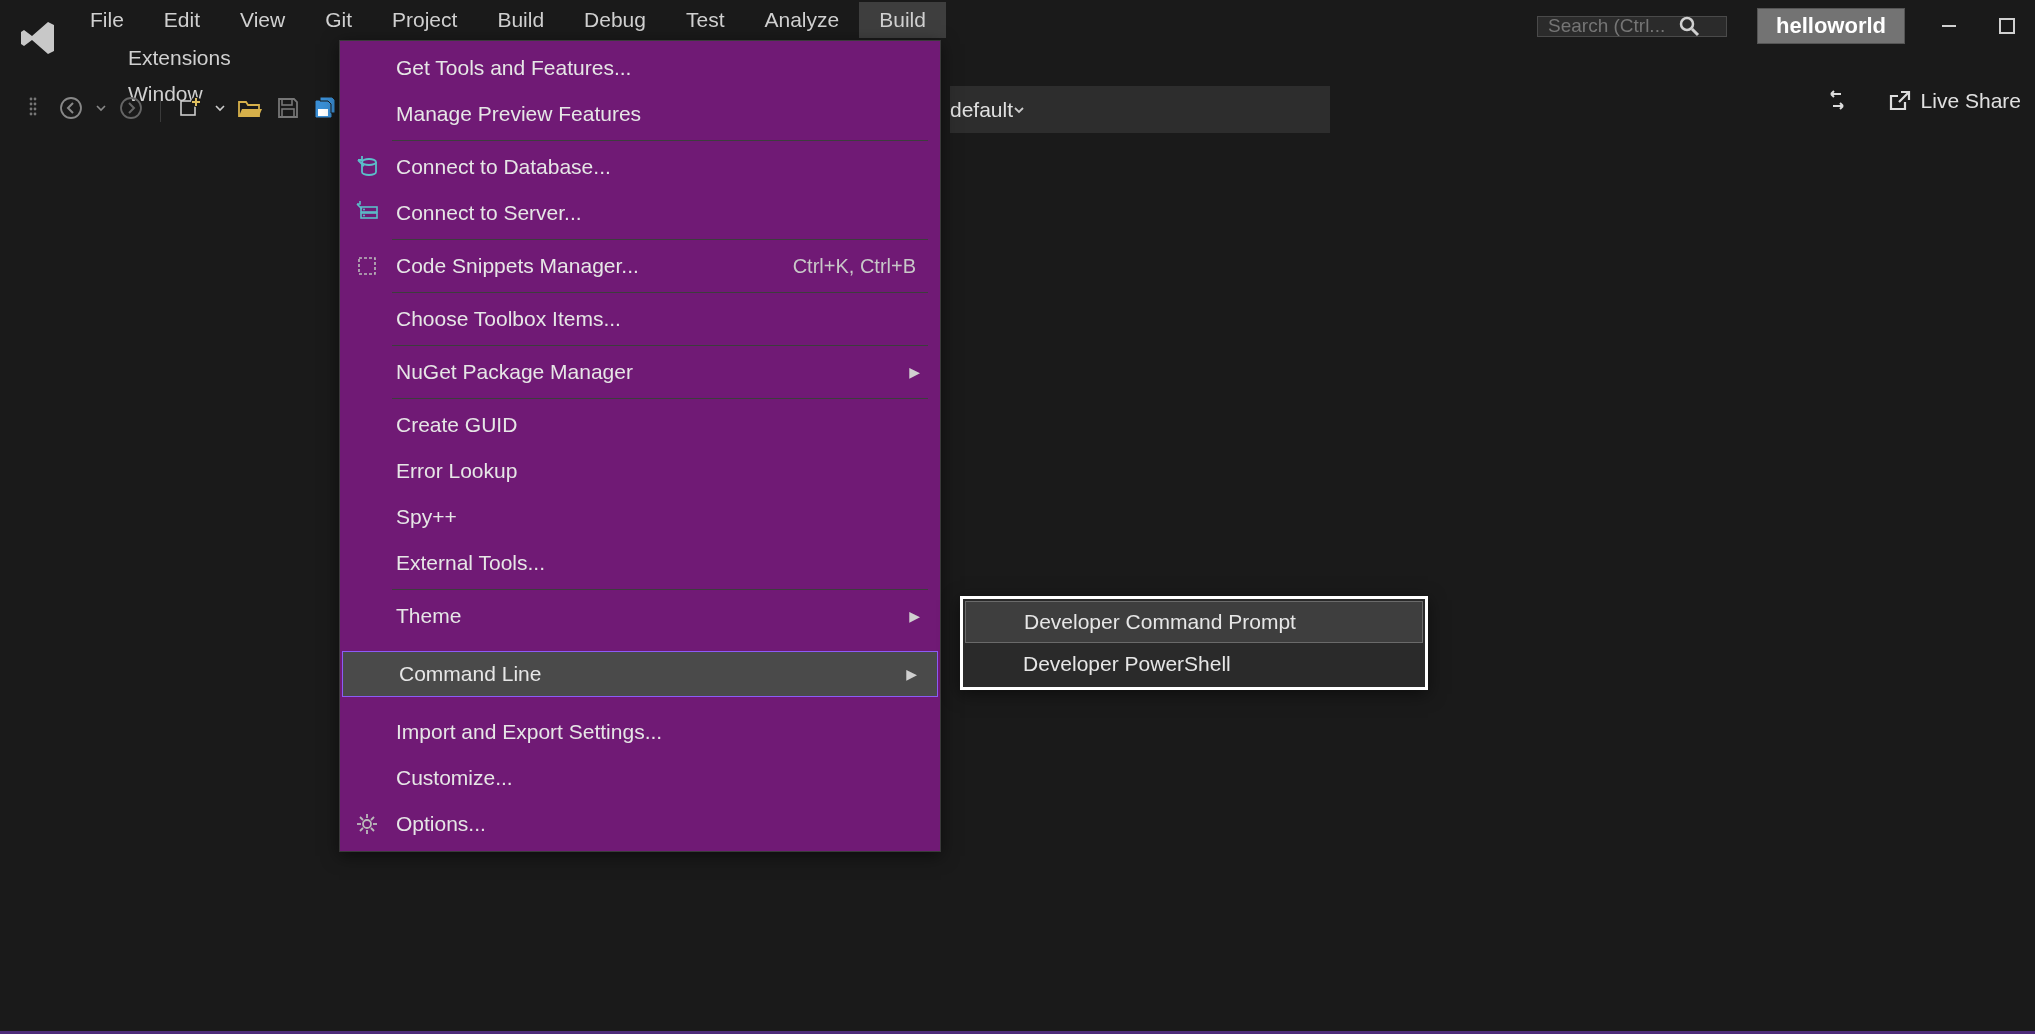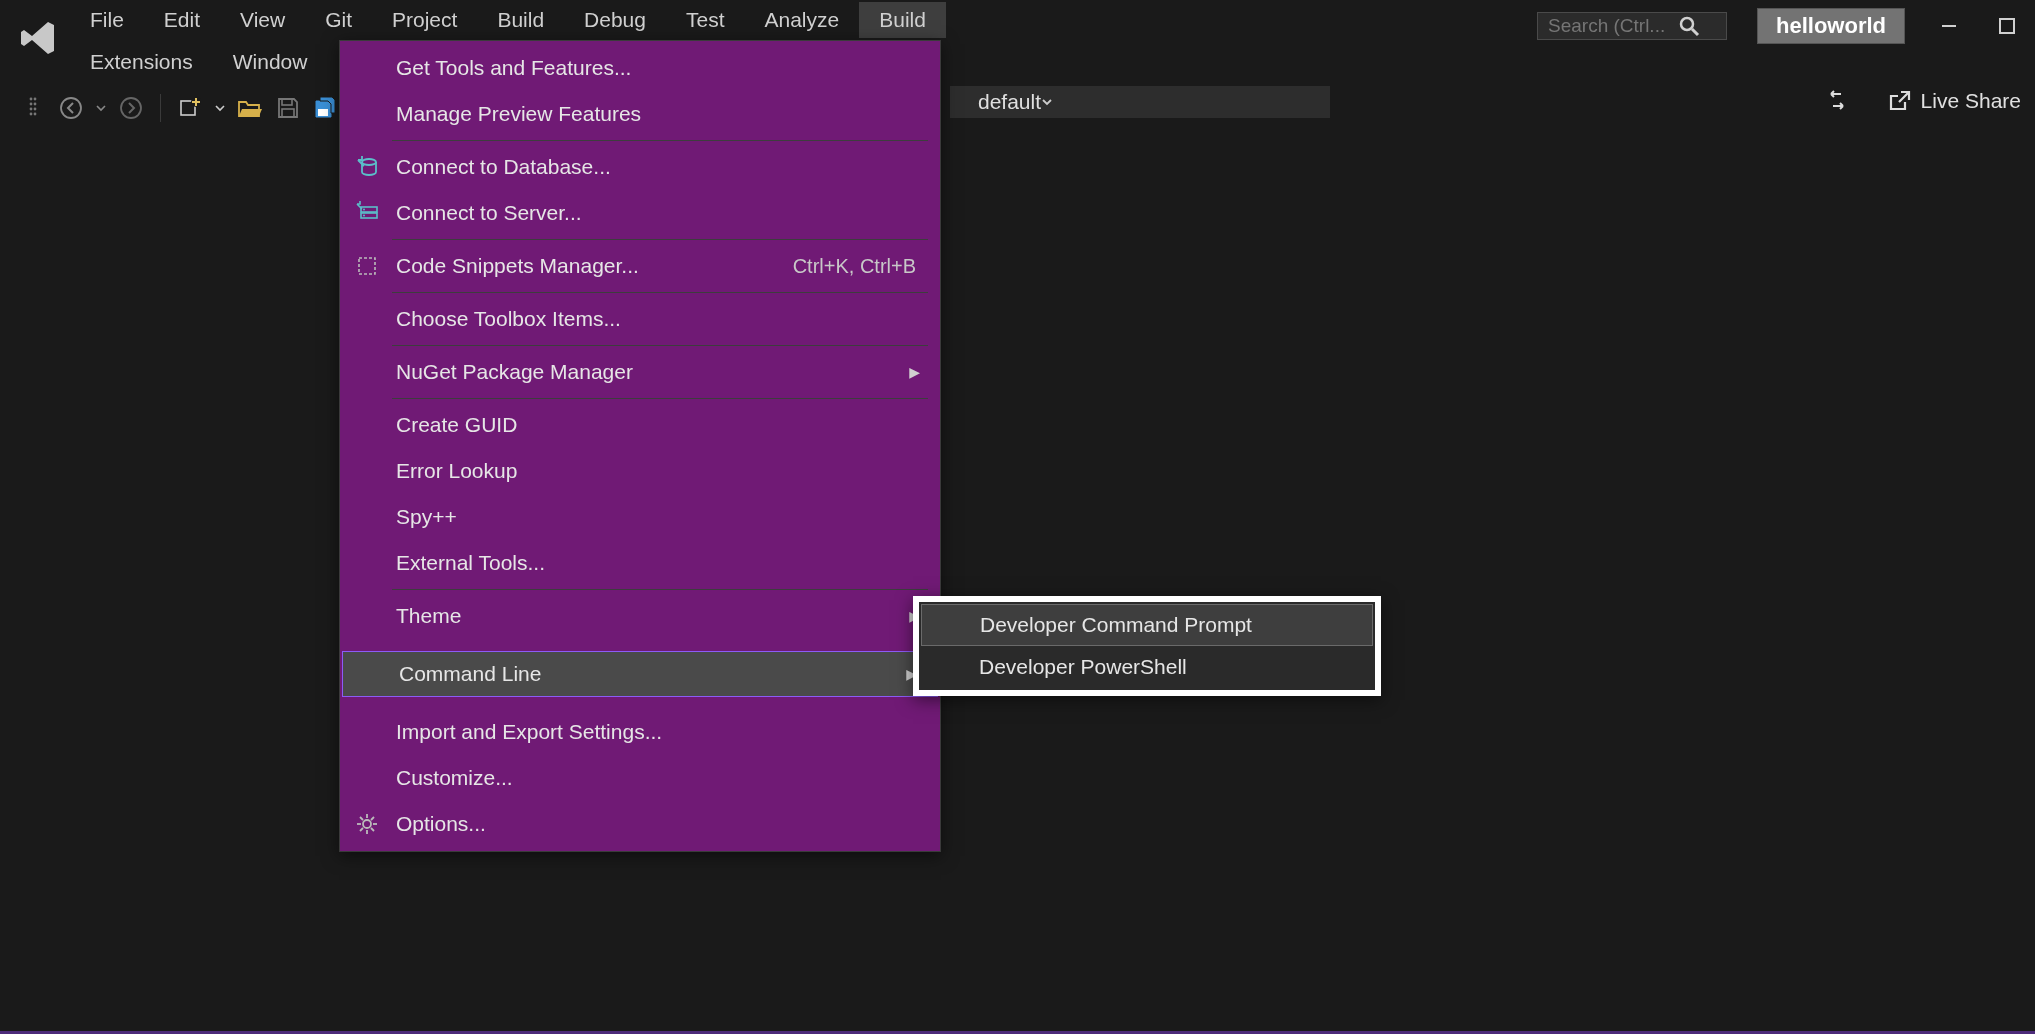--- a/index.html
+++ b/index.html
@@ -3,48 +3,48 @@
 <meta charset="utf-8">
 <style>
 * { margin: 0; padding: 0; box-sizing: border-box; font-family: "Segoe UI", Arial, sans-serif; }
 body { background: #1a1a1a; color: #d0d0d0; width: 2035px; height: 1034px; overflow: hidden; user-select: none; }
 
 
 .menubar { display: flex; align-items: center; height: 40px; padding-left: 70px; gap: 0; }
 .vs-logo { position: absolute; left: 18px; top: 18px; }
 .menu-item { padding: 6px 20px; font-size: 21px; color: #d0d0d0; cursor: pointer; }
 .menu-item.active { background: #3e3e3e; }
-.menubar2 { display: flex; align-items: flex-end; height: 40px; padding-left: 70px; }
+.menubar2 { display: flex; align-items: flex-start; height: 40px; padding-left: 108px; flex-direction: column; }
 
 
 .title-right { position: absolute; right: 14px; top: 8px; display: flex; align-items: center; gap: 30px; }
-.searchbox { display: flex; align-items: center; background: #2b2b2b; border: 1px solid #4a4a4a; padding: 4px 10px; width: 190px; height: 28px; }
+.searchbox { display: flex; align-items: center; background: #2b2b2b; border: 1px solid #4a4a4a; padding: 4px 10px; width: 190px; height: 21px; }
 .searchbox input { background: transparent; border: none; color: #b0b0b0; font-size: 19px; width: 130px; outline: none; }
 .project-name { background: #737373; color: #fff; font-weight: 600; font-size: 22px; padding: 4px 18px; border: 1px solid #555; }
 .win-btn { width: 28px; height: 28px; display: flex; align-items: center; justify-content: center; color: #d0d0d0; }
 
 
 .toolbar { display: flex; align-items: center; height: 48px; padding-left: 18px; gap: 8px; border-top: 0; margin-top: 4px; }
 .tb-btn { width: 30px; height: 30px; display: flex; align-items: center; justify-content: center; color: #8a8a8a; }
 .tb-sep { width: 1px; height: 28px; background: #3a3a3a; margin: 0 6px; }
-.config-dd { position: absolute; left: 950px; top: 86px; width: 380px; height: 32px; background: #2d2d2d; display: flex; align-items: center; padding: 0 28px; justify-content: flex-start; font-size: 21px; color: #e0e0e0; }
+.config-dd { position: absolute; left: 950px; top: 86px; width: 380px; height: 47px; background: #2d2d2d; display: flex; align-items: center; padding: 0 0; justify-content: flex-start; font-size: 21px; color: #e0e0e0; }
 .liveshare { position: absolute; right: 14px; top: 88px; display: flex; align-items: center; gap: 8px; font-size: 21px; color: #e0e0e0; }
 .ls-lines { position: absolute; right: 188px; top: 86px; color: #e0e0e0; }
 
 
 .menu-popup { position: absolute; left: 339px; top: 40px; width: 602px; background: #701a75; border: 1px solid #3a3a3a; box-shadow: 0 4px 16px rgba(0,0,0,.5); padding: 4px 0; }
 .mp-item { display: flex; align-items: center; height: 46px; padding: 0 16px 0 56px; position: relative; font-size: 21px; color: #e6e6e6; }
 .mp-item .shortcut { margin-left: auto; color: #c8c8c8; font-size: 20px; padding-right: 8px; }
 .mp-item .sub-arrow { margin-left: auto; color: #d0d0d0; font-size: 14px; padding-right: 4px; }
 .mp-item.highlight { background: #4a4a4a; border: 1px solid #8b5cf6; margin: 12px 2px; }
 .mp-icon { position: absolute; left: 14px; top: 50%; transform: translateY(-50%); width: 26px; height: 26px; display: flex; align-items: center; justify-content: center; }
 .mp-sep { height: 1px; background: #3d3d3d; margin: 3px 12px 3px 52px; }
 
 
-.submenu { position: absolute; left: 913px; top: 596px; width: 468px; background: #2a2a2a; border: 6px solid #ffffff; box-shadow: 0 4px 16px rgba(0,0,0,.5); padding: 2px 0; }
+.submenu { position: absolute; left: 960px; top: 596px; width: 468px; background: #2a2a2a; border: 3px solid #ffffff; box-shadow: 0 4px 16px rgba(0,0,0,.5); padding: 2px 0; }
 .sm-item { display: flex; align-items: center; height: 42px; padding: 0 16px 0 60px; font-size: 21px; color: #e6e6e6; }
 .sm-item.highlight { background: #3e3e3e; border: 1px solid #6a6a6a; margin: 0 2px; padding-left: 58px; }
 
 .bottom-accent { position: absolute; left: 0; right: 0; bottom: 0; height: 3px; background: #4d2b7a; }
 
 svg { display: block; }
 </style>
 </head>
 <body>
 

